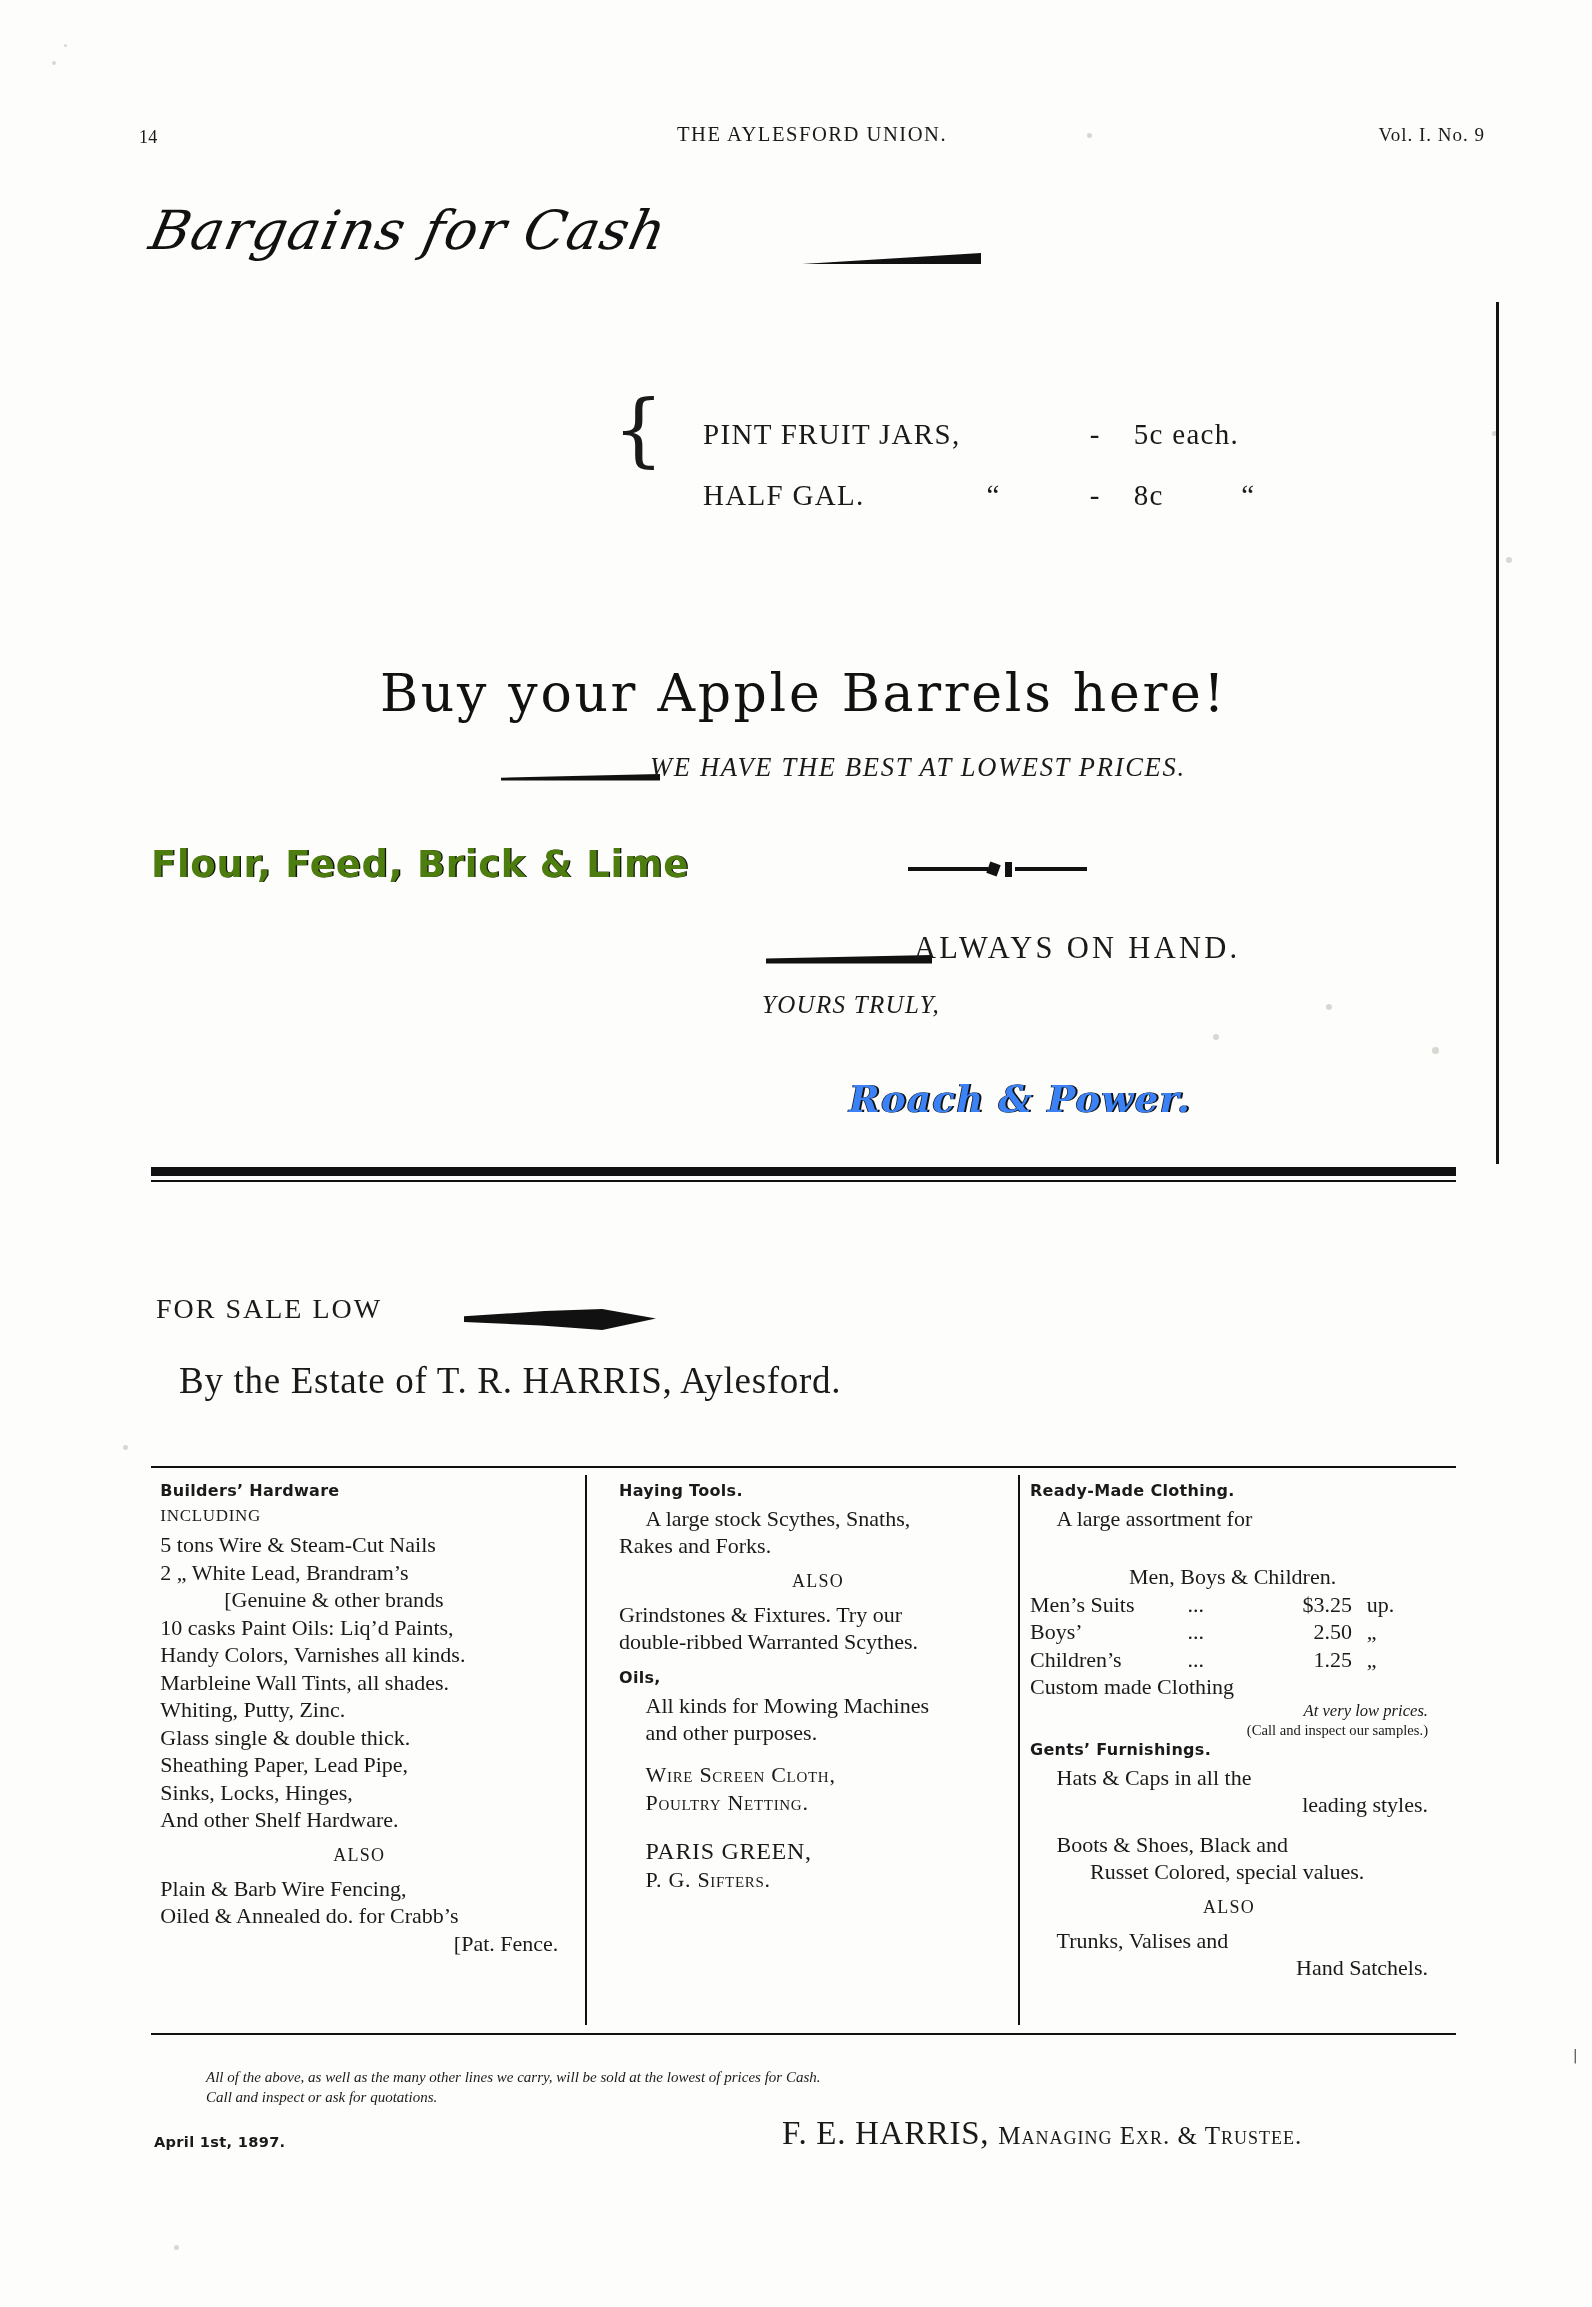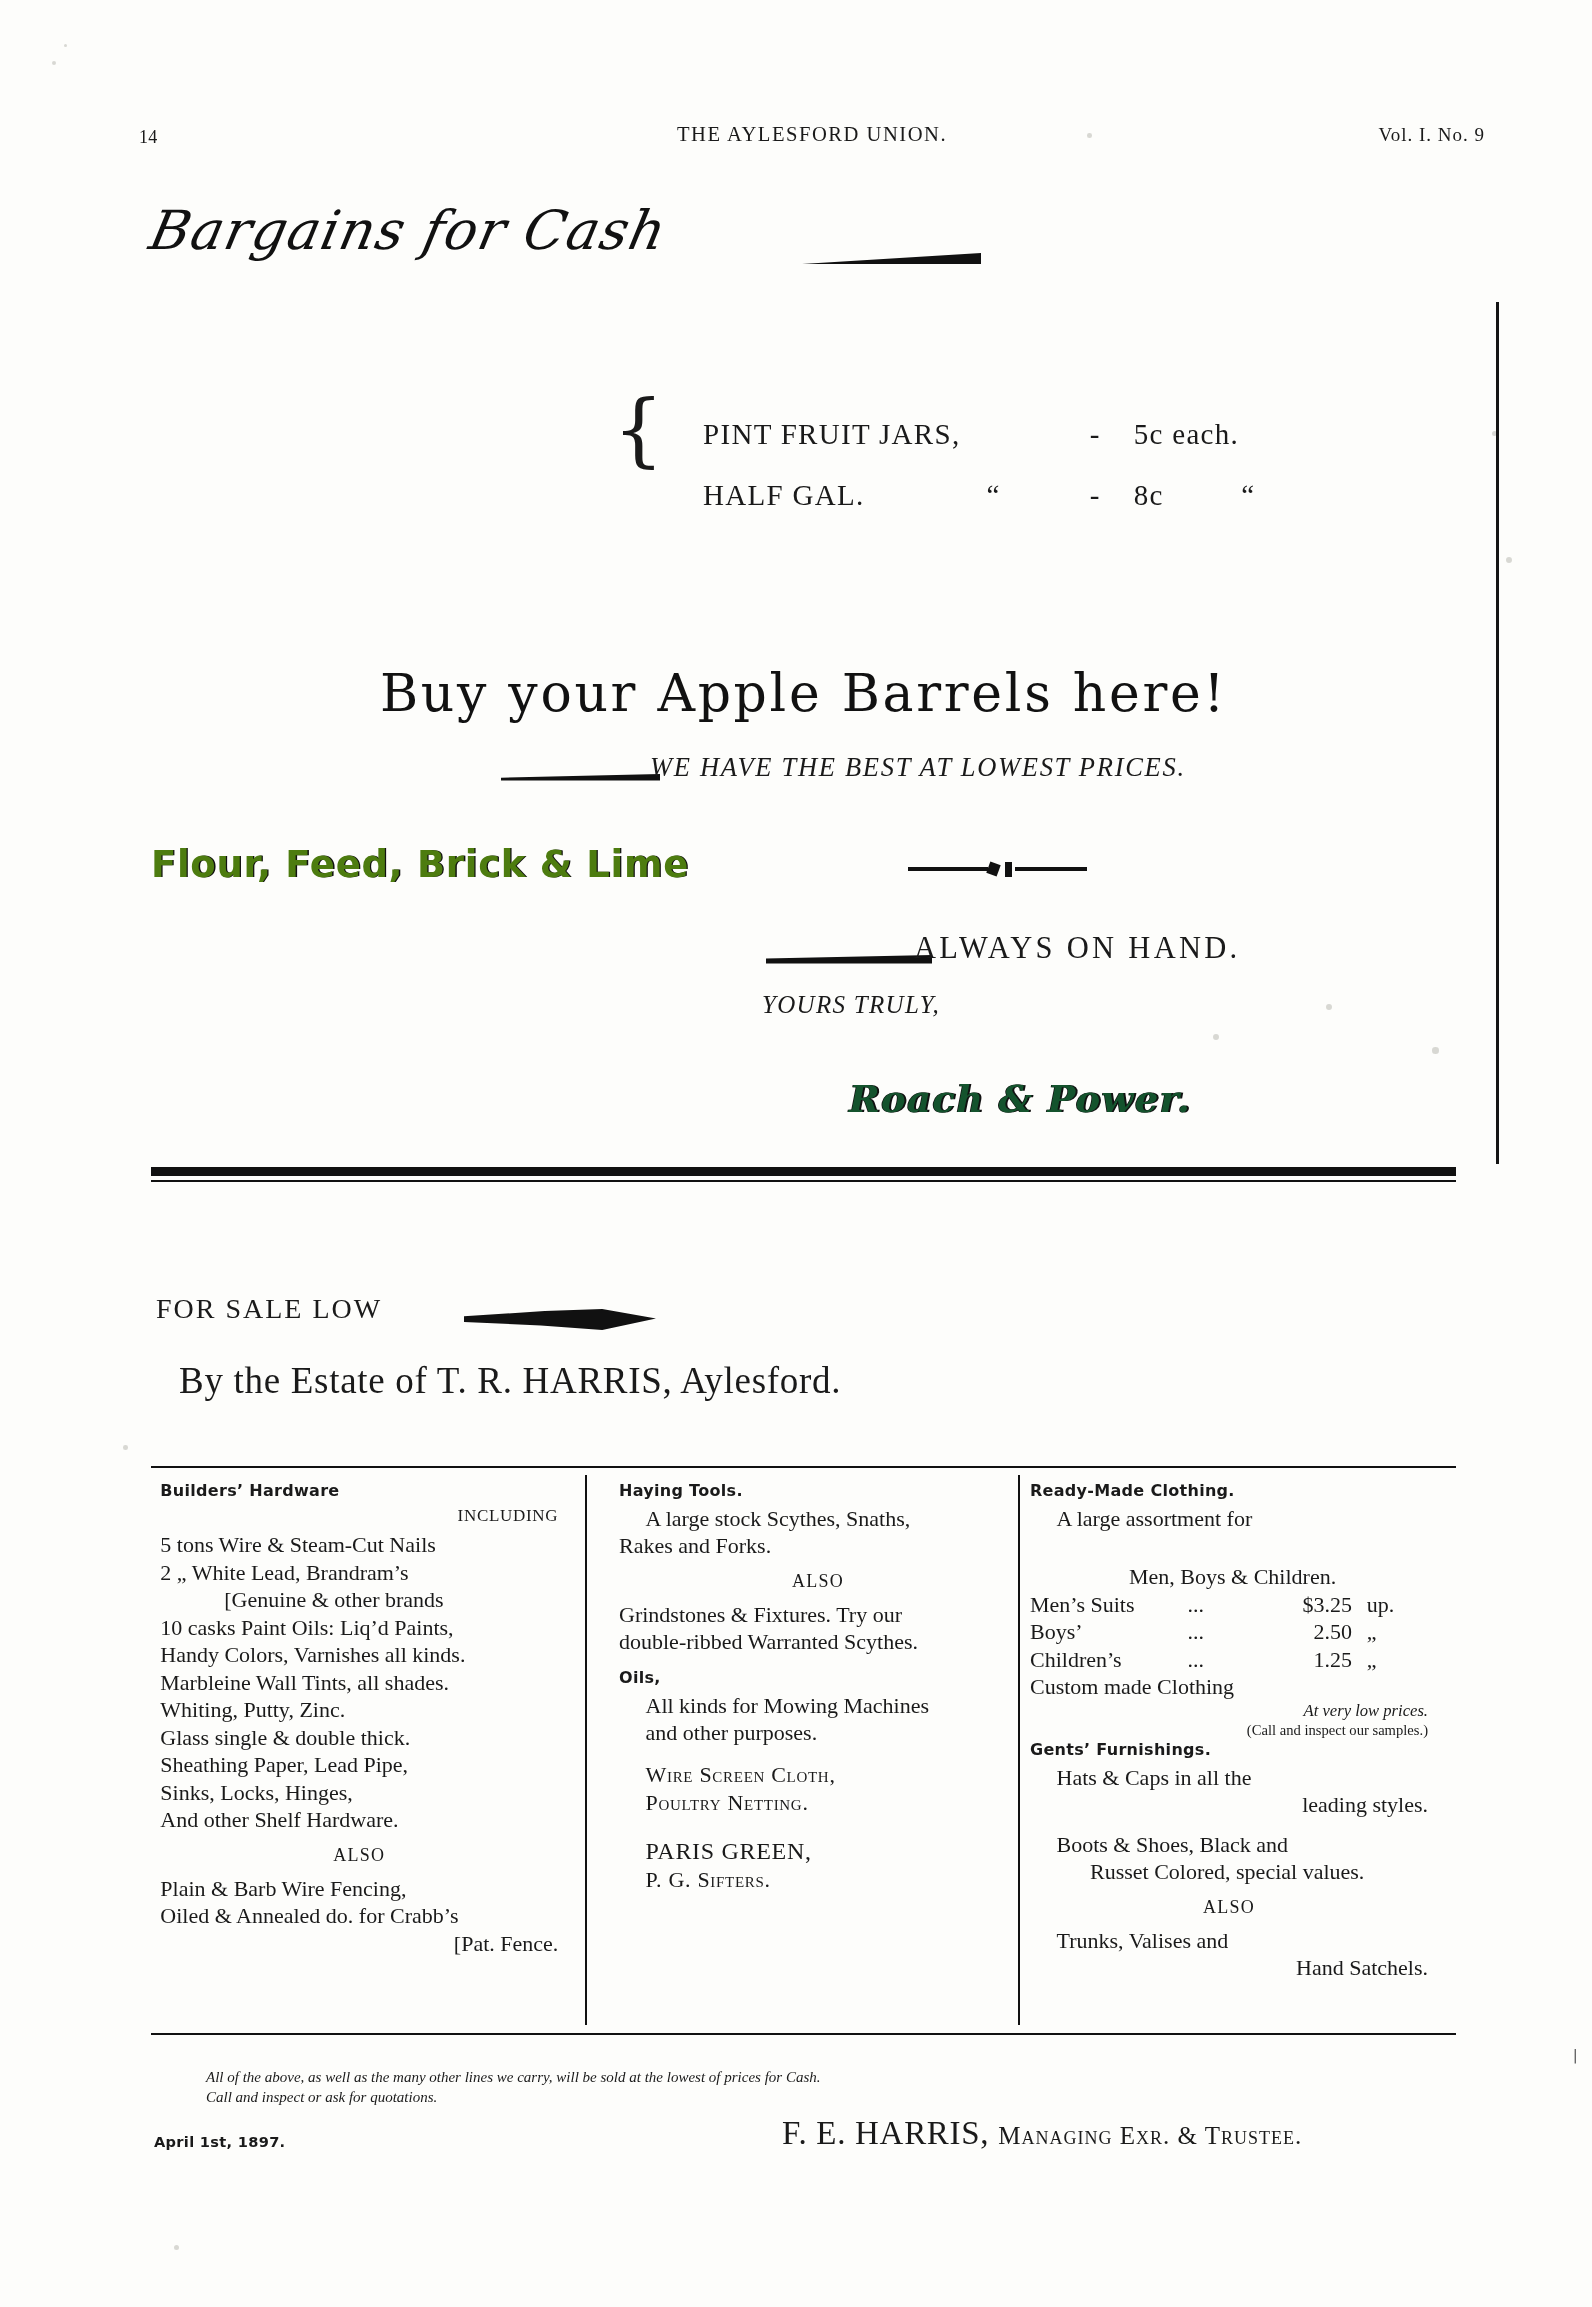--- a/index.html
+++ b/index.html
@@ -186,21 +186,21 @@
   }
   .roach {
     position: absolute;
     left: 849px;
     top: 1077px;
     font-family: "DejaVu Serif", serif;
     font-style: italic;
     font-weight: bold;
     font-size: 37px;
     letter-spacing: 1.3px;
-    color: #14532d;
+    color: #3b82f6;
     text-shadow: 2px 0 0 #111, -0.7px 0 0 #111;
   }
 
   
   .divider {
     position: absolute;
     left: 151px;
     top: 1167px;
     width: 1305px;
     height: 7.3px;
@@ -286,21 +286,21 @@
 
   .colhead {
     font-family: "DejaVu Sans", sans-serif;
     font-weight: bold;
     font-size: 16px;
     letter-spacing: 0.3px;
     margin-bottom: 4px;
   }
   .including {
     font-variant: small-caps;
-    text-align: right;
+    text-align: left;
     font-size: 17px;
     letter-spacing: 0.7px;
     margin: 4px 0 5.3px 0;
   }
   .also {
     font-variant: small-caps;
     text-align: center;
     font-size: 18px;
     letter-spacing: 1.3px;
     margin: 10.6px 0 8px 0;

